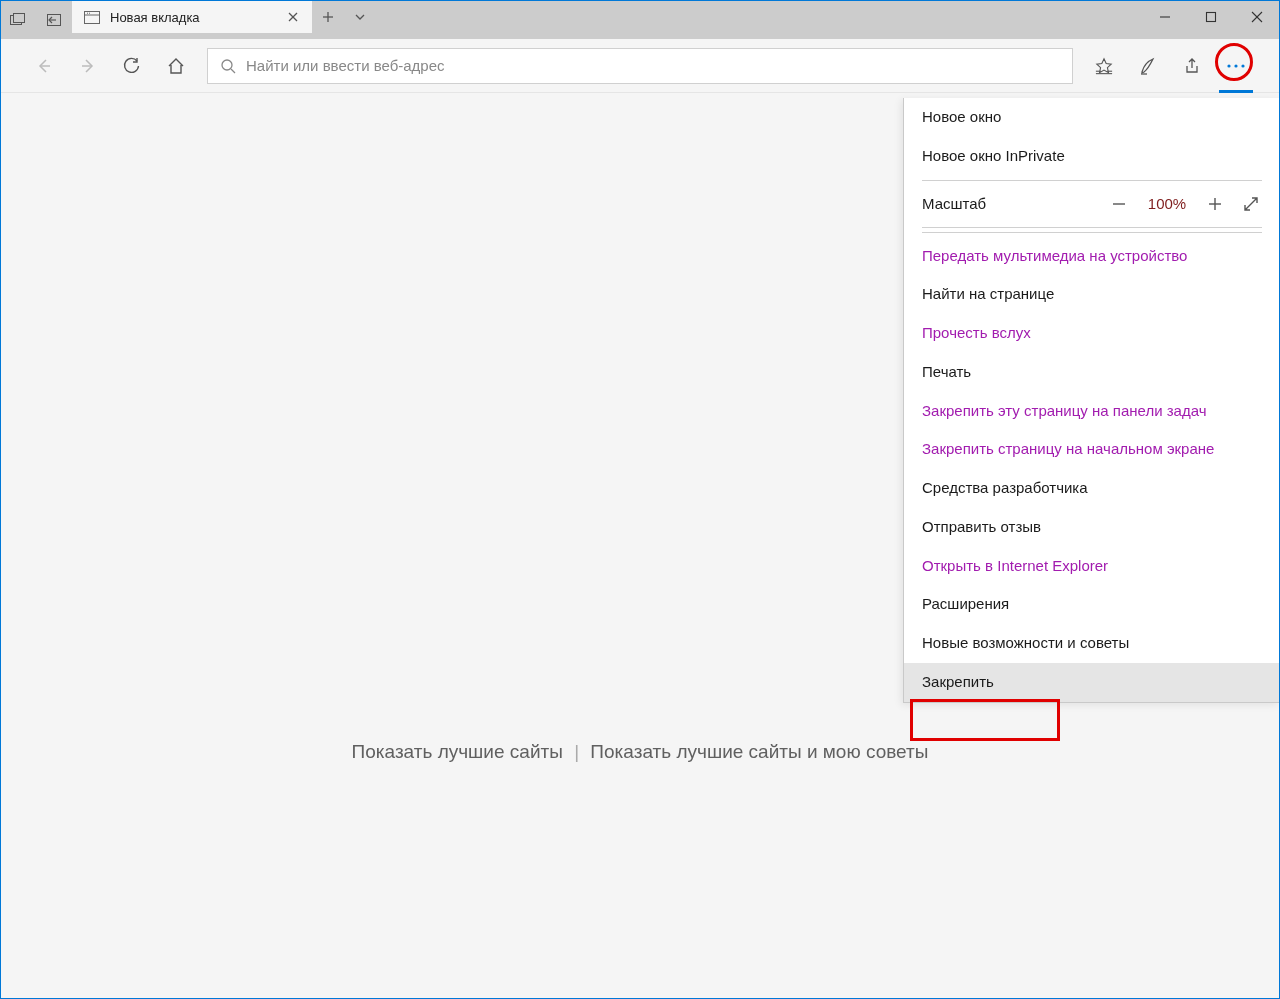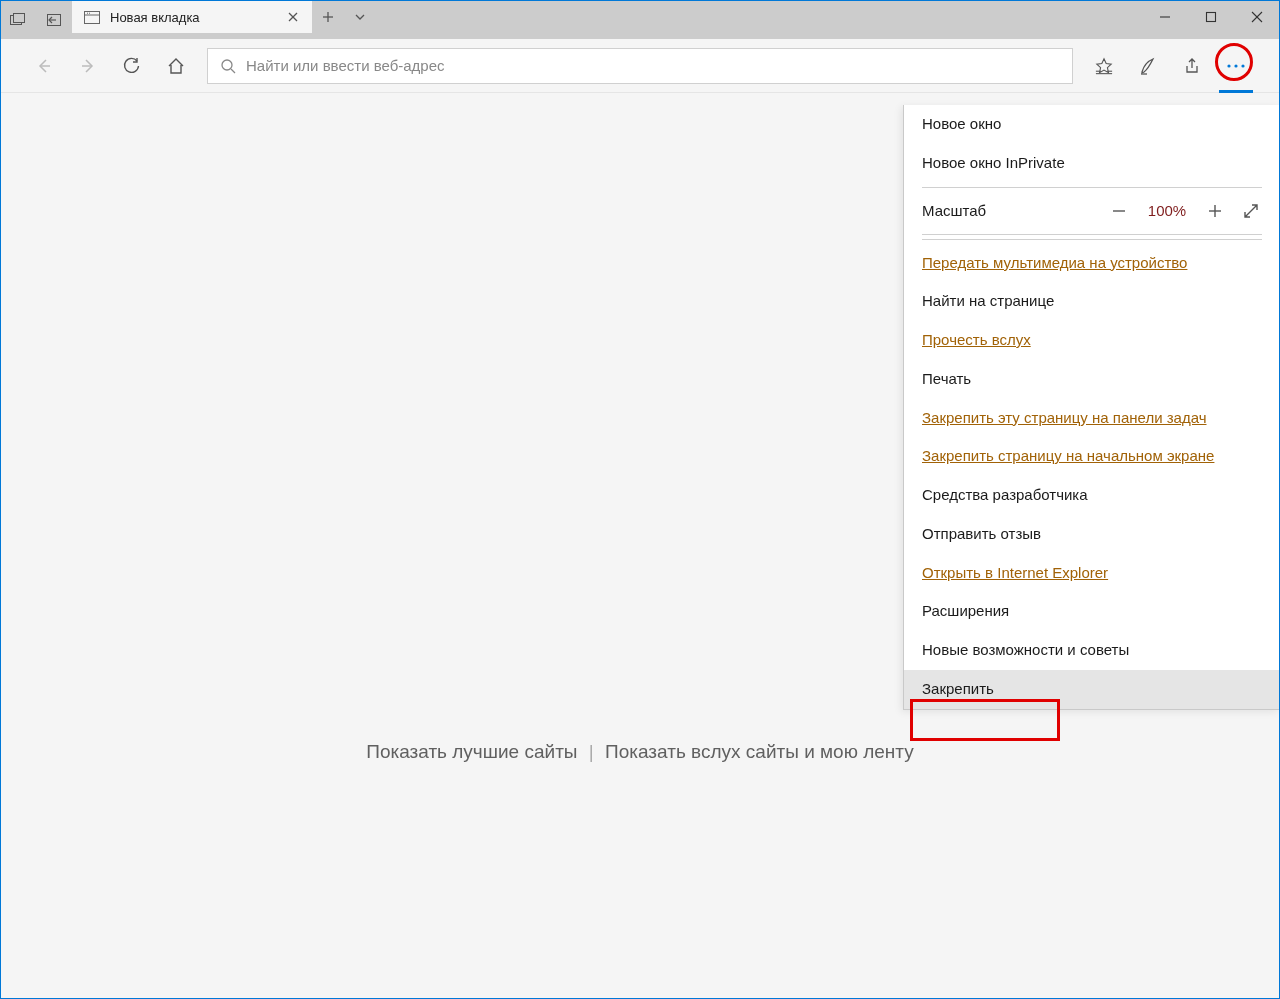--- a/index.html
+++ b/index.html
@@ -34,23 +34,23 @@
 .red-circle { position: absolute; width: 38px; height: 38px; border: 3px solid #e00000; border-radius: 50%; top: -3px; left: 0px; pointer-events: none; }
 .more-btn { width: 42px; height: 40px; display: flex; align-items: center; justify-content: center; color: #0078d7; position: relative; }
 .more-underline { position: absolute; bottom: -7px; left: 4px; right: 4px; height: 3px; background: #0078d7; }
 
 
 .content { position: relative; height: calc(999px - 33px - 54px); background: #f5f5f5; }
 .center-links { position: absolute; left: 0; right: 0; top: 648px; text-align: center; font-size: 19px; color: #606060; }
 .center-links .sep { margin: 0 6px; color: #aaa; }
 
 
-.menu { position: absolute; top: 12px; right: 0; width: 377px; background: #fff; border-left: 1px solid #c9c9c9; border-bottom: 1px solid #c9c9c9; box-shadow: -2px 2px 8px rgba(0,0,0,0.08); }
+.menu { position: absolute; top: 5px; right: 0; width: 377px; background: #fff; border-left: 1px solid #c9c9c9; border-bottom: 1px solid #c9c9c9; box-shadow: -2px 2px 8px rgba(0,0,0,0.08); }
 .menu-item { font-size: 15px; color: #1b1b1b; padding: 10px 18px; line-height: 1.25; cursor: default; }
-.menu-item.disabled { color: #a16207; text-decoration: underline; }
+.menu-item.disabled { color: #a21caf; }
 .menu-item.hover { background: #e5e5e5; }
 .menu-sep { height: 1px; background: #d0d0d0; margin: 4px 18px; }
 .zoom-row { display: flex; align-items: center; padding: 8px 18px; gap: 14px; }
 .zoom-label { font-size: 15px; color: #1b1b1b; flex: 1; }
 .zoom-icon { width: 22px; height: 22px; display: flex; align-items: center; justify-content: center; color: #555; }
 .zoom-val { font-size: 15px; color: #7f1d1d; min-width: 46px; text-align: center; }
 
 
 .red-rect { position: absolute; border: 3px solid #e00000; pointer-events: none; }
 
@@ -193,21 +193,21 @@
       </div>
       <div class="red-circle"></div>
     </div>
   </div>
 </div>
 
 <div class="content">
   <div class="center-links">
     <span>Показать лучшие сайты</span>
     <span class="sep">|</span>
-    <span>Показать вслух сайты и мою ленту</span>
+    <span>Показать лучшие сайты и мою советы</span>
   </div>
 
   <div class="menu">
     <div class="menu-item">Новое окно</div>
     <div class="menu-item">Новое окно InPrivate</div>
     <div class="menu-sep"></div>
     <div class="zoom-row">
       <span class="zoom-label">Масштаб</span>
       <span class="zoom-icon">
         <svg width="16" height="16" viewBox="0 0 16 16">

